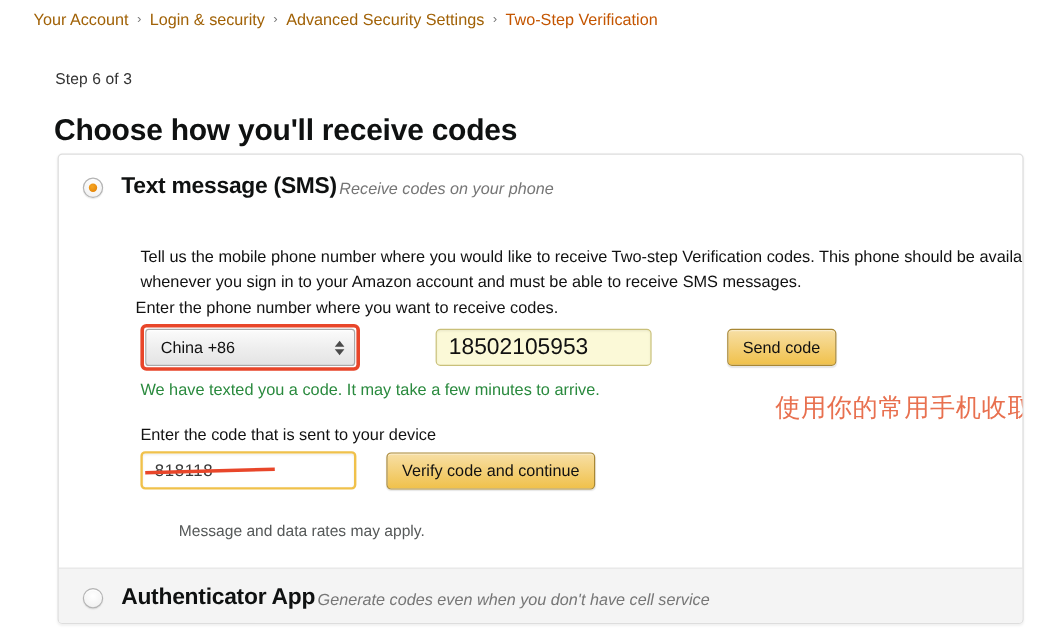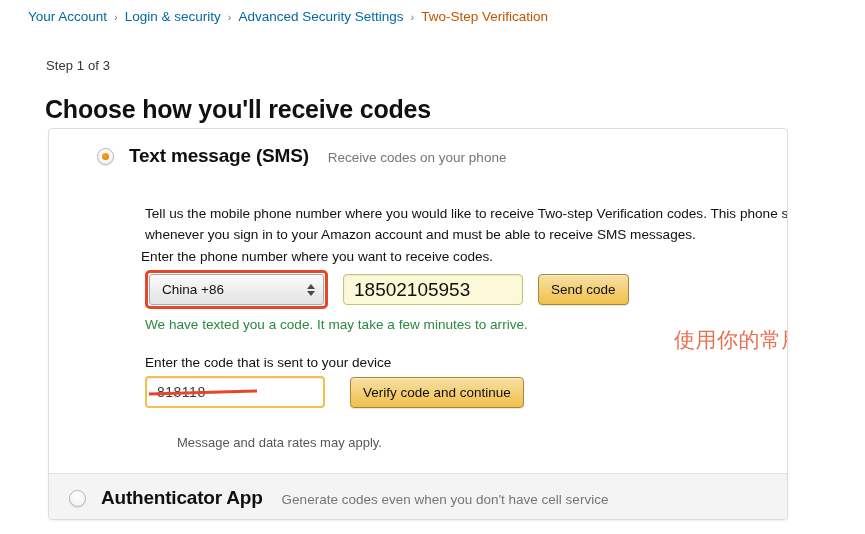--- a/index.html
+++ b/index.html
@@ -26,21 +26,21 @@
     position: absolute;
     left: 28px;
     top: 9px;
     display: flex;
     align-items: center;
     font-size: 13.5px;
     line-height: 16px;
     white-space: nowrap;
   }
   .crumb-link {
-    color: #0369a1;
+    color: #a16207;
     text-decoration: none;
     cursor: pointer;
   }
   .crumb-current {
     color: #c45500;
   }
   .crumb-sep {
     color: #767676;
     margin: 0 7px;
     font-size: 11px;
@@ -64,28 +64,27 @@
     font-weight: bold;
     color: #0f1111;
     letter-spacing: -0.2px;
   }
 
   
   .card {
     position: absolute;
     left: 48px;
     top: 128px;
-    width: 740px;
+    width: 805px;
     height: 392px;
     background: #ffffff;
     border: 1px solid #dddddd;
     border-radius: 4px;
     box-shadow: 0 1px 2px rgba(0,0,0,0.06);
     overflow: hidden;
-    padding-left: 28px;
   }
 
   .card-body {
     position: relative;
     padding: 0;
     height: 344px;
   }
 
   
   .option-head {
@@ -120,23 +119,24 @@
   .option-title {
     font-size: 19px;
     font-weight: bold;
     color: #0f1111;
     margin-left: 15px;
     letter-spacing: -0.2px;
   }
   .option-sub {
     font-size: 13.5px;
     color: #767676;
-    margin-left: 19px;
+    margin-left: 2px;
     position: relative;
     top: 1px;
+    font-style: italic;
   }
 
   
   .intro {
     position: absolute;
     left: 68px;
     top: 60px;
     width: 760px;
     font-size: 13.6px;
     line-height: 21px;
@@ -151,20 +151,21 @@
   #phone-label { left: 64px; top: 120px; }
   #code-label  { left: 68px; top: 226px; }
 
   
   .phone-row {
     position: absolute;
     left: 68px;
     top: 141px;
     display: flex;
     align-items: flex-start;
+    gap: 48px;
   }
 
   .select-annotated {
     border: 3px solid #e8462a;
     border-radius: 5px;
     padding: 1px;
     display: inline-block;
     line-height: 0;
   }
   .country-select {
@@ -335,21 +336,21 @@
   <nav class="breadcrumb">
     <a class="crumb-link">Your Account</a>
     <span class="crumb-sep">›</span>
     <a class="crumb-link">Login &amp; security</a>
     <span class="crumb-sep">›</span>
     <a class="crumb-link">Advanced Security Settings</a>
     <span class="crumb-sep">›</span>
     <span class="crumb-current">Two-Step Verification</span>
   </nav>
 
-  <div class="step-label">Step 1 of 3</div>
+  <div class="step-label">Step 6 of 3</div>
   <h1 class="page-title">Choose how you'll receive codes</h1>
 
   <section class="card">
 
     <div class="card-body">
 
       <div class="option-head">
         <span class="radio checked"></span>
         <span class="option-title">Text message (SMS)</span>
         <span class="option-sub">Receive codes on your phone</span>

